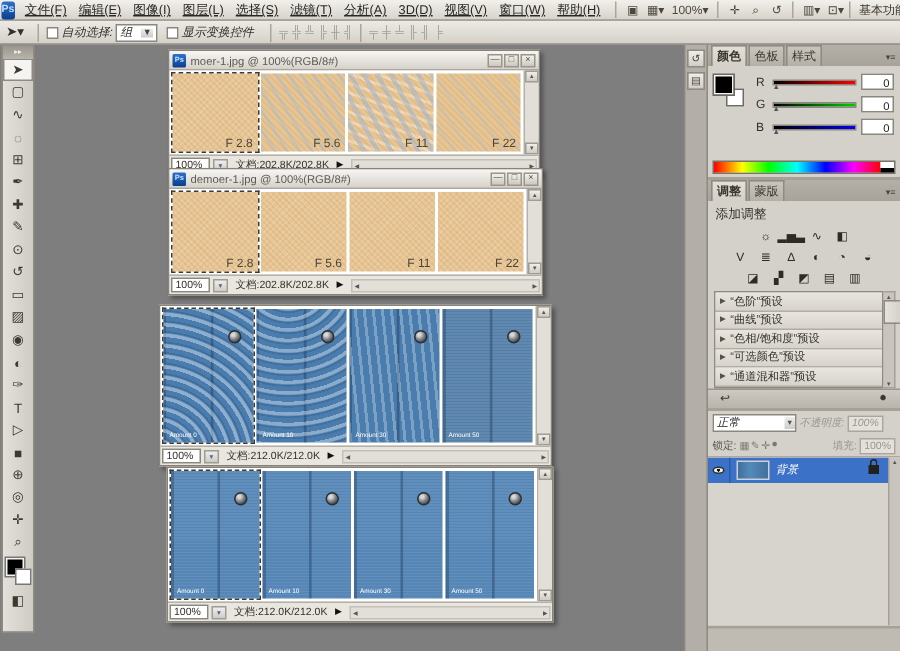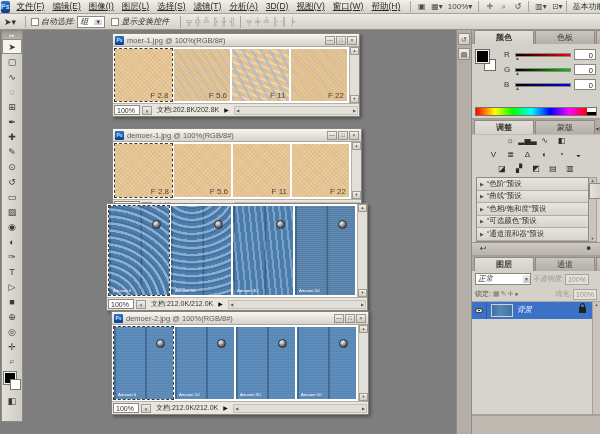--- a/index.html
+++ b/index.html
@@ -38,21 +38,21 @@
   .tool { width:20px; height:15px; display:flex; align-items:center; justify-content:center;
     font-size:9px; color:#3c3931; }
   .tool.selected { background:#f5f4f1; border:1px solid #8f8b82; }
   .swatches { position:relative; width:20px; height:22px; margin-top:2px; }
   .fg { position:absolute; left:2px; top:1px; width:12px; height:12px; background:#000; border:1px solid #f5f4f1; outline:1px solid #777; }
   .bg { position:absolute; left:8px; top:8px; width:11px; height:11px; background:#fff; border:1px solid #777; }
 
   
   .psd-window { position:absolute; background:#ebe8e1; border:1px solid #87837a; box-shadow:2px 2px 3px rgba(0,0,0,.35); display:flex; flex-direction:column; }
   .win1 { left:112px; top:33px;  width:248px; height:84px; }
-  .win2 { left:112px; top:128px; width:250px; height:85px; }
+  .win2 { left:112px; top:112px; width:250px; height:85px; }
   .win3 { left:106px; top:203px; width:262px; height:108px; }
   .win4 { left:111px; top:311px; width:258px; height:104px; }
   .titlebar { height:13px; background:linear-gradient(#f7f6f3,#d6d2ca); border-bottom:1px solid #aaa69d;
     display:flex; align-items:center; padding:0 2px; flex:0 0 13px; }
   .doc-ico { width:9px; height:9px; background:linear-gradient(#2f72c9,#0a3e8e); border-radius:1px; margin-right:3px;
     color:#bfe0ff; font-size:5px; line-height:9px; text-align:center; font-weight:bold; }
   .title-text { font-size:7.5px; color:#5d5a53; white-space:nowrap; overflow:hidden; flex:1; }
   .tb-btns { display:flex; gap:1px; }
   .tb-btns span { width:10px; height:9px; background:linear-gradient(#f3f1ed,#ccc8c0); border:1px solid #999589;
     font-size:6px; line-height:7px; text-align:center; color:#55524a; }
@@ -94,21 +94,21 @@
       linear-gradient(90deg, rgba(10,30,60,.28) 0 2px, transparent 2px 8%, transparent 52%, rgba(10,30,60,.30) 53% 55%, transparent 56%); }
   .blue.flat { background-color:#557fa9; }
   .blue.lite { background-color:#5586b6; }
 
   
   .dock-strip { position:absolute; left:456px; top:30px; width:15px; height:404px; background:#b3afa8; border-left:1px solid #8f8b82; }
   .strip-btn { width:12px; height:12px; margin:3px auto 0; background:linear-gradient(#efede8,#d2cec6); border:1px solid #8f8b82; font-size:7px; text-align:center; line-height:11px; color:#45423a; }
   .dock { position:absolute; left:471px; top:30px; width:129px; height:404px; background:#bfbbb3; border-left:1px solid #8f8b82; }
   .pgroup { border-bottom:2px solid #a5a199; }
   .tabrow { height:14px; background:linear-gradient(#b4b0a8,#a7a39b); display:flex; align-items:flex-end; padding-left:2px; }
-  .tab { font-size:8px; padding:1px 21px; color:#3b382f; background:linear-gradient(#c9c5bd,#b4b0a8); border:1px solid #8f8b82; border-bottom:none; margin-right:1px; white-space:nowrap; }
+  .tab { font-size:8px; padding:1px 3px; color:#3b382f; background:linear-gradient(#c9c5bd,#b4b0a8); border:1px solid #8f8b82; border-bottom:none; margin-right:1px; white-space:nowrap; }
   .tab.active { background:linear-gradient(#e2dfd9,#d4d0c8); font-weight:bold; }
   .tab-menu { margin-left:auto; font-size:6px; color:#4b483f; padding:0 3px 2px 0; }
   .pbody { background:#d4d1ca; }
 
   
   .color-body { padding:3px 4px 2px; position:relative; height:74px; }
   .cswatches { position:absolute; left:4px; top:6px; width:24px; height:26px; }
   .cfg { position:absolute; left:0; top:0; width:13px; height:13px; background:#000; border:1px solid #f5f4f1; outline:1px solid #6e6a62; }
   .cbg { position:absolute; left:8px; top:9px; width:12px; height:12px; background:#fff; border:1px solid #6e6a62; }
   .chrow { display:flex; align-items:center; height:15px; margin-left:28px; gap:3px; }
@@ -377,29 +377,20 @@
       <span class="docinfo">文档:212.0K/212.0K</span>
       <span class="arrbtn">▶</span>
       <span class="hscroll">
           <span>◀</span>
           <span>▶</span>
         </span>
     </div>
   </div>
 
   <div class="psd-window win4">
-    <div class="titlebar">
-      <div class="doc-ico">Ps</div>
-      <div class="title-text">demoer-2.jpg @ 100%(RGB/8#)</div>
-      <div class="tb-btns">
-        <span>—</span>
-        <span>□</span>
-        <span>×</span>
-      </div>
-    </div>
     <div class="win-body">
       <div class="canvas">
         <div class="sample blue lite ants">
             <span class="btn-dot"></span>
             <span class="amt-label">Amount 0</span>
           </div>
         <div class="sample blue lite">
             <span class="btn-dot"></span>
             <span class="amt-label">Amount 10</span>
           </div>
@@ -480,20 +471,21 @@
       </div>
     </div>
 
     <div class="pgroup">
       <div class="tabrow">
         <div class="tab active">调整</div>
         <div class="tab">蒙版</div>
         <div class="tab-menu">▾≡</div>
       </div>
       <div class="pbody">
+        <div class="adj-title">添加调整</div>
         <div class="adj-icons">
           <span class="adj-ico">☼</span>
           <span class="adj-ico">▂▅▃</span>
           <span class="adj-ico">∿</span>
           <span class="adj-ico">◧</span>
         </div>
         <div class="adj-icons">
           <span class="adj-ico">V</span>
           <span class="adj-ico">≣</span>
           <span class="adj-ico">Δ</span>
@@ -538,26 +530,20 @@
             </div>
         </div>
         <div class="adj-footer">
           <span>↩</span>
           <span>⚫</span>
         </div>
       </div>
     </div>
 
     <div class="pgroup">
-      <div class="tabrow">
-        <div class="tab active">图层</div>
-        <div class="tab">通道</div>
-        <div class="tab">路径</div>
-        <div class="tab-menu">▾≡</div>
-      </div>
       <div class="pbody">
         <div class="lyr-row1">
           <span class="blendbox">
               <span>正常</span>
               <span class="arr">▼</span>
             </span>
           <span class="gray-lbl">不透明度:</span>
           <span class="gray-box">100%</span>
         </div>
         <div class="lyr-row2">

